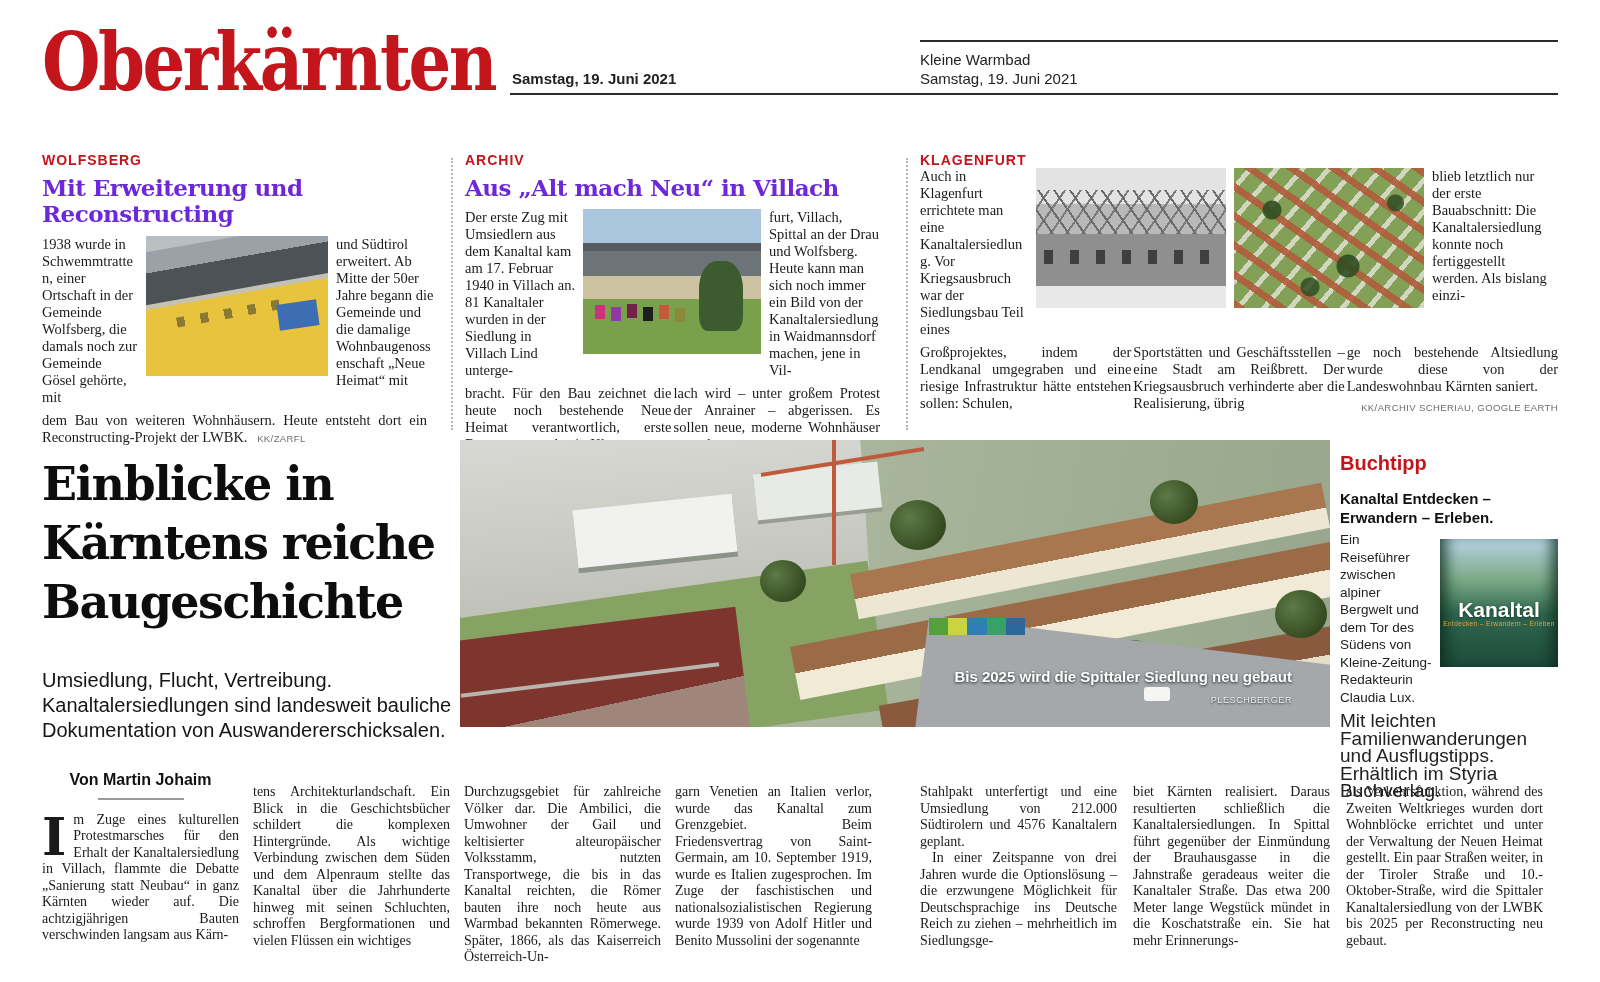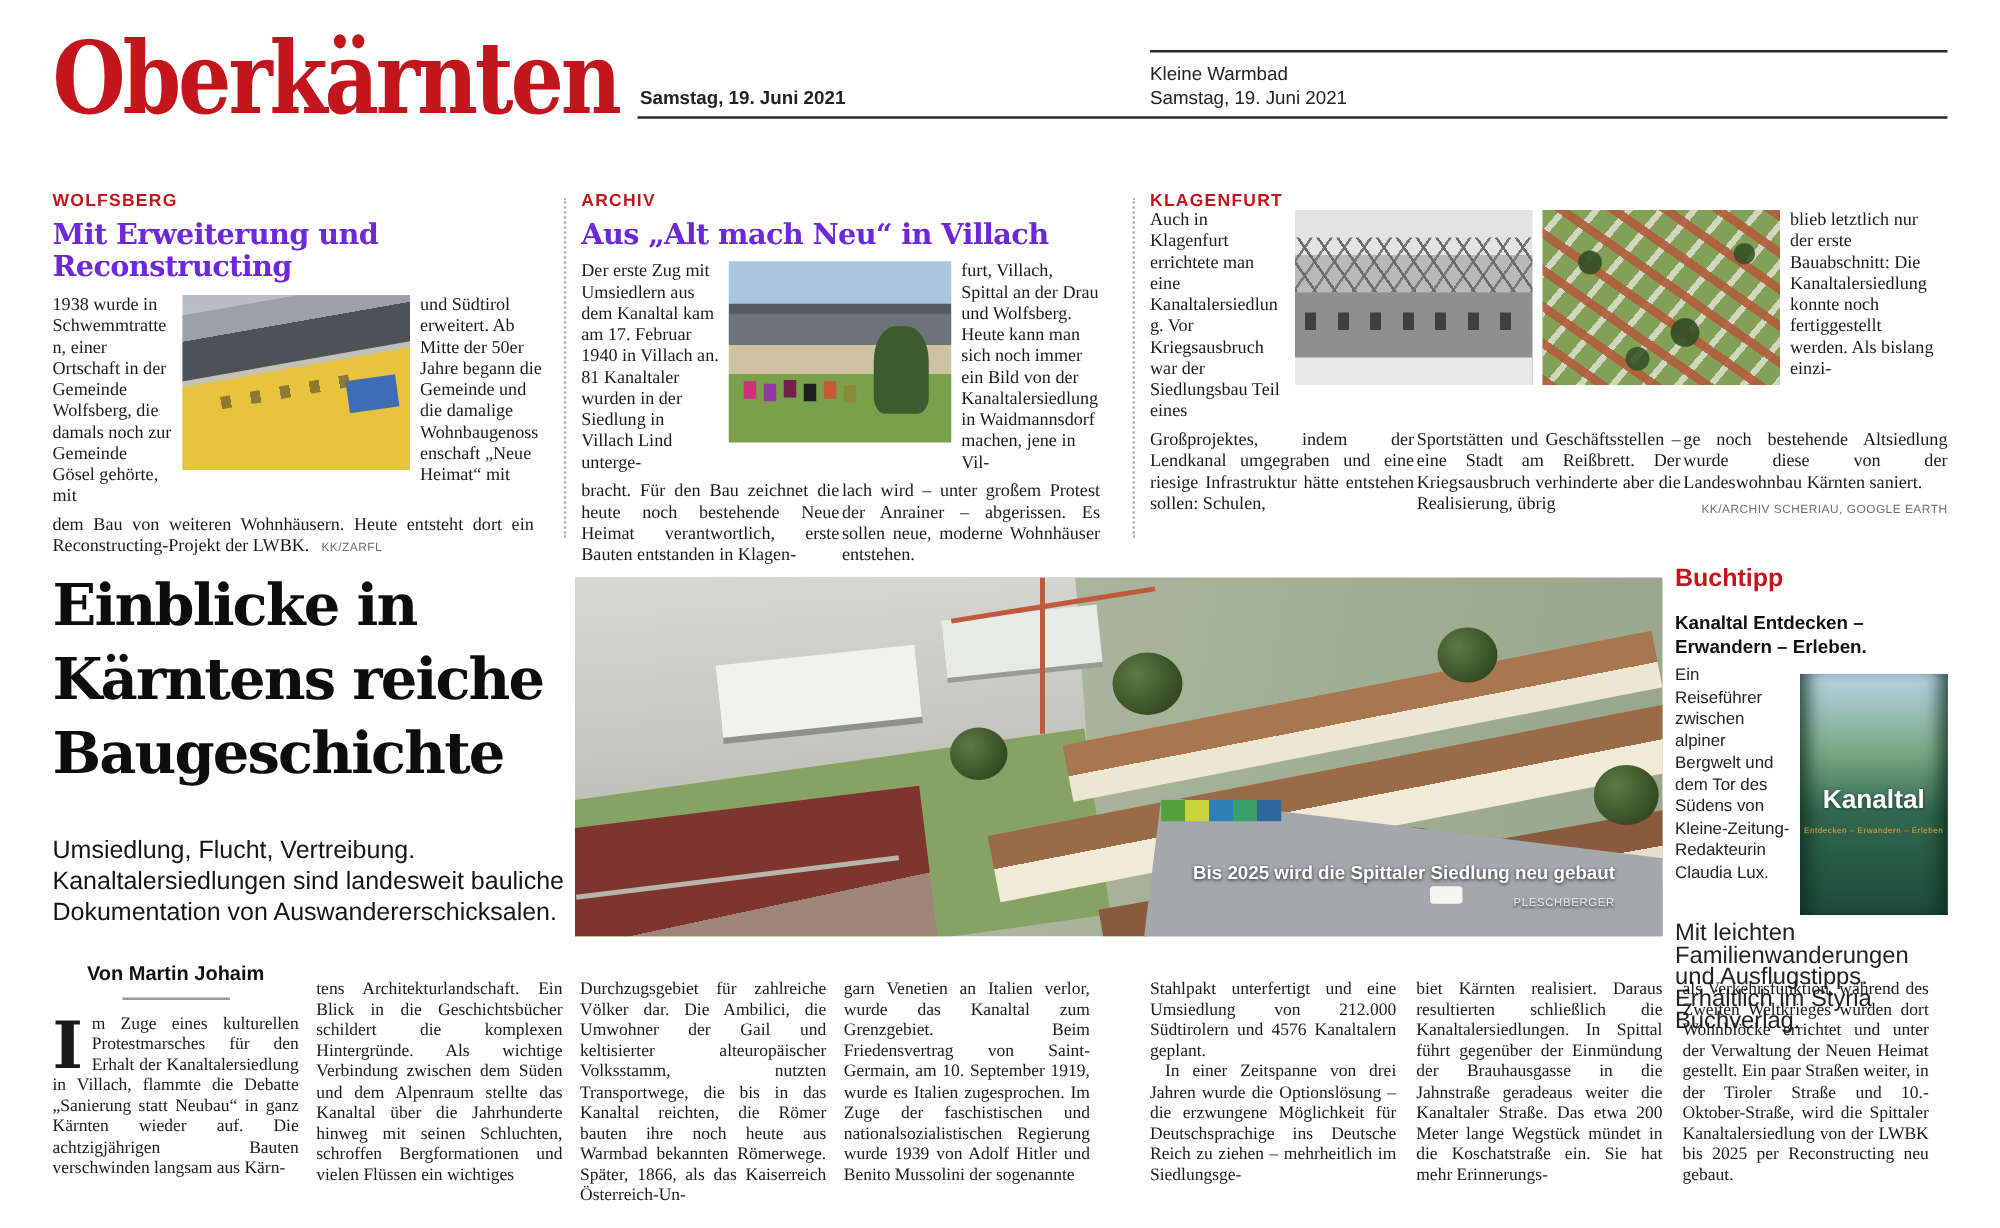--- a/index.html
+++ b/index.html
@@ -53,21 +53,21 @@
   .ph-klag-air{width:190px;height:140px;background:#83a057;}
   .pa-roofs{left:0;top:0;width:100%;height:100%;background:repeating-linear-gradient(35deg,rgba(178,92,60,.9) 0 7px,transparent 7px 24px),repeating-linear-gradient(-50deg,rgba(235,233,226,.75) 0 5px,transparent 5px 20px);}
   .pa-trees{left:0;top:0;width:100%;height:100%;background:radial-gradient(circle at 20% 30%,rgba(48,77,35,.9) 0 9px,transparent 10px),radial-gradient(circle at 60% 70%,rgba(48,77,35,.9) 0 11px,transparent 12px),radial-gradient(circle at 85% 25%,rgba(48,77,35,.85) 0 8px,transparent 9px),radial-gradient(circle at 40% 85%,rgba(48,77,35,.85) 0 9px,transparent 10px);}
 
   
   .fhead{position:absolute;left:42px;top:455px;width:420px;font-family:"DejaVu Serif",serif;
     font-weight:bold;font-size:46px;line-height:1.28;letter-spacing:-1.5px;color:#0d0d0d;}
   .fsub{position:absolute;left:42px;top:668px;width:415px;font-family:"Liberation Sans",sans-serif;
     font-size:20px;line-height:25px;color:#151515;}
 
-  .photo-main{position:absolute;left:460px;top:462px;width:870px;height:287px;overflow:hidden;
+  .photo-main{position:absolute;left:460px;top:440px;width:870px;height:287px;overflow:hidden;
     background:linear-gradient(100deg,#bac1b2 0%,#a3b196 60%,#97a68c 100%);}
   .photo-main *{position:absolute;}
   .mp-constr{left:-15px;top:-15px;width:420px;height:180px;background:linear-gradient(180deg,#d8d9d4,#c0c2ba);transform:rotate(-4deg);}
   .mp-nb1{left:115px;top:62px;width:160px;height:58px;background:#f1f2ef;box-shadow:0 5px 0 #8d9388;transform:rotate(-6deg);}
   .mp-nb2{left:295px;top:28px;width:125px;height:46px;background:#e8eae5;box-shadow:0 4px 0 #979d92;transform:rotate(-6deg);}
   .mp-crane-mast{left:372px;top:0;width:4px;height:125px;background:#c05a3c;}
   .mp-crane-arm{left:300px;top:20px;width:165px;height:4px;background:#c05a3c;transform:rotate(-9deg);}
   .mp-grass{left:-10px;top:150px;width:430px;height:150px;background:#87a363;transform:rotate(-8deg);}
   .mp-row1{left:390px;top:88px;width:480px;height:46px;transform:rotate(-11deg);background:linear-gradient(180deg,#a8764f 55%,#ece6d3 55%);}
   .mp-row2{left:330px;top:152px;width:570px;height:54px;transform:rotate(-11deg);background:linear-gradient(180deg,#9b6a46 50%,#f0ead7 50%);}
@@ -87,21 +87,21 @@
     font-size:15px;color:#fff;text-shadow:0 1px 3px rgba(0,0,0,.8);}
   .mp-credit{left:auto;right:38px;bottom:22px;font-family:"Liberation Sans",sans-serif;
     font-size:9px;letter-spacing:.6px;color:rgba(255,255,255,.85);text-shadow:0 1px 2px rgba(0,0,0,.7);text-align:right;}
 
   
   .buchtipp{position:absolute;left:1340px;top:452px;width:220px;font-family:"Liberation Sans",sans-serif;}
   .bt-head{font-weight:bold;font-size:20px;color:#c3151c;margin-bottom:14px;}
   .bt-title{font-weight:bold;font-size:15px;line-height:19px;color:#111;margin-bottom:4px;}
   .bt-row{display:flex;gap:8px;}
   .bt-wrap{width:92px;font-size:13.5px;line-height:17.5px;color:#222;}
-  .bt-cover{position:relative;width:118px;height:193px;margin-top:8px;overflow:hidden;flex-shrink:0;
+  .bt-cover{position:relative;width:118px;height:128px;margin-top:8px;overflow:hidden;flex-shrink:0;
     background:linear-gradient(180deg,#b7d4e4 0%,#7aa985 32%,#30684f 58%,#1d4a3b 100%);
     box-shadow:inset 14px 0 14px -8px rgba(10,40,25,.8),inset -14px 0 14px -8px rgba(10,40,25,.8);}
   .bt-cover-title{position:absolute;left:0;right:0;top:46%;text-align:center;color:#fff;
     font-weight:bold;font-size:21px;text-shadow:0 1px 3px rgba(0,0,0,.5);}
   .bt-cover-sub{position:absolute;left:0;right:0;top:63%;text-align:center;color:#e8a13c;
     font-size:6.5px;letter-spacing:.4px;}
   .bt-full{font-size:19px;line-height:17.5px;color:#222;margin-top:6px;}
 
   
   .bodycols{position:absolute;left:42px;top:770px;width:1516px;display:flex;}

